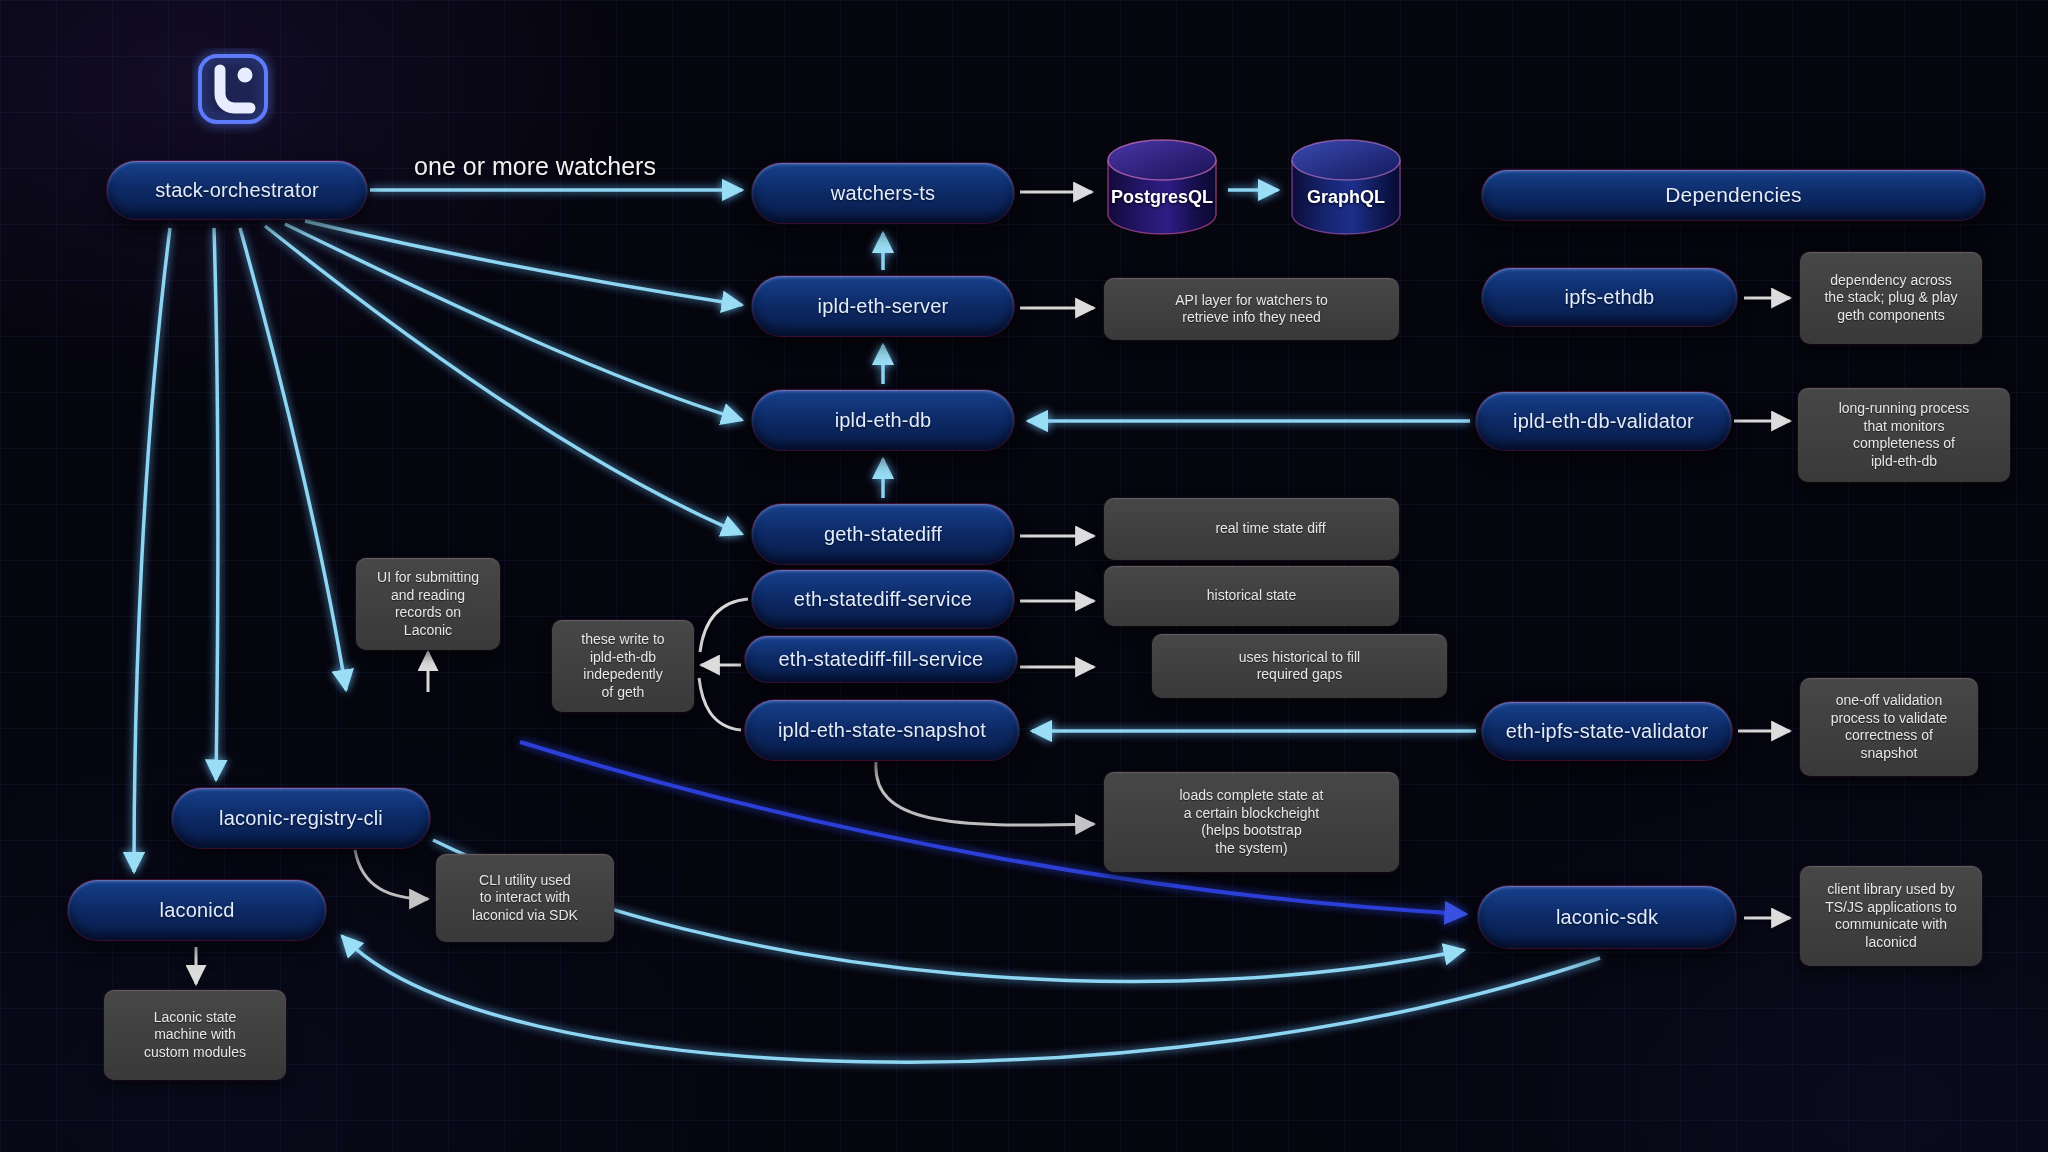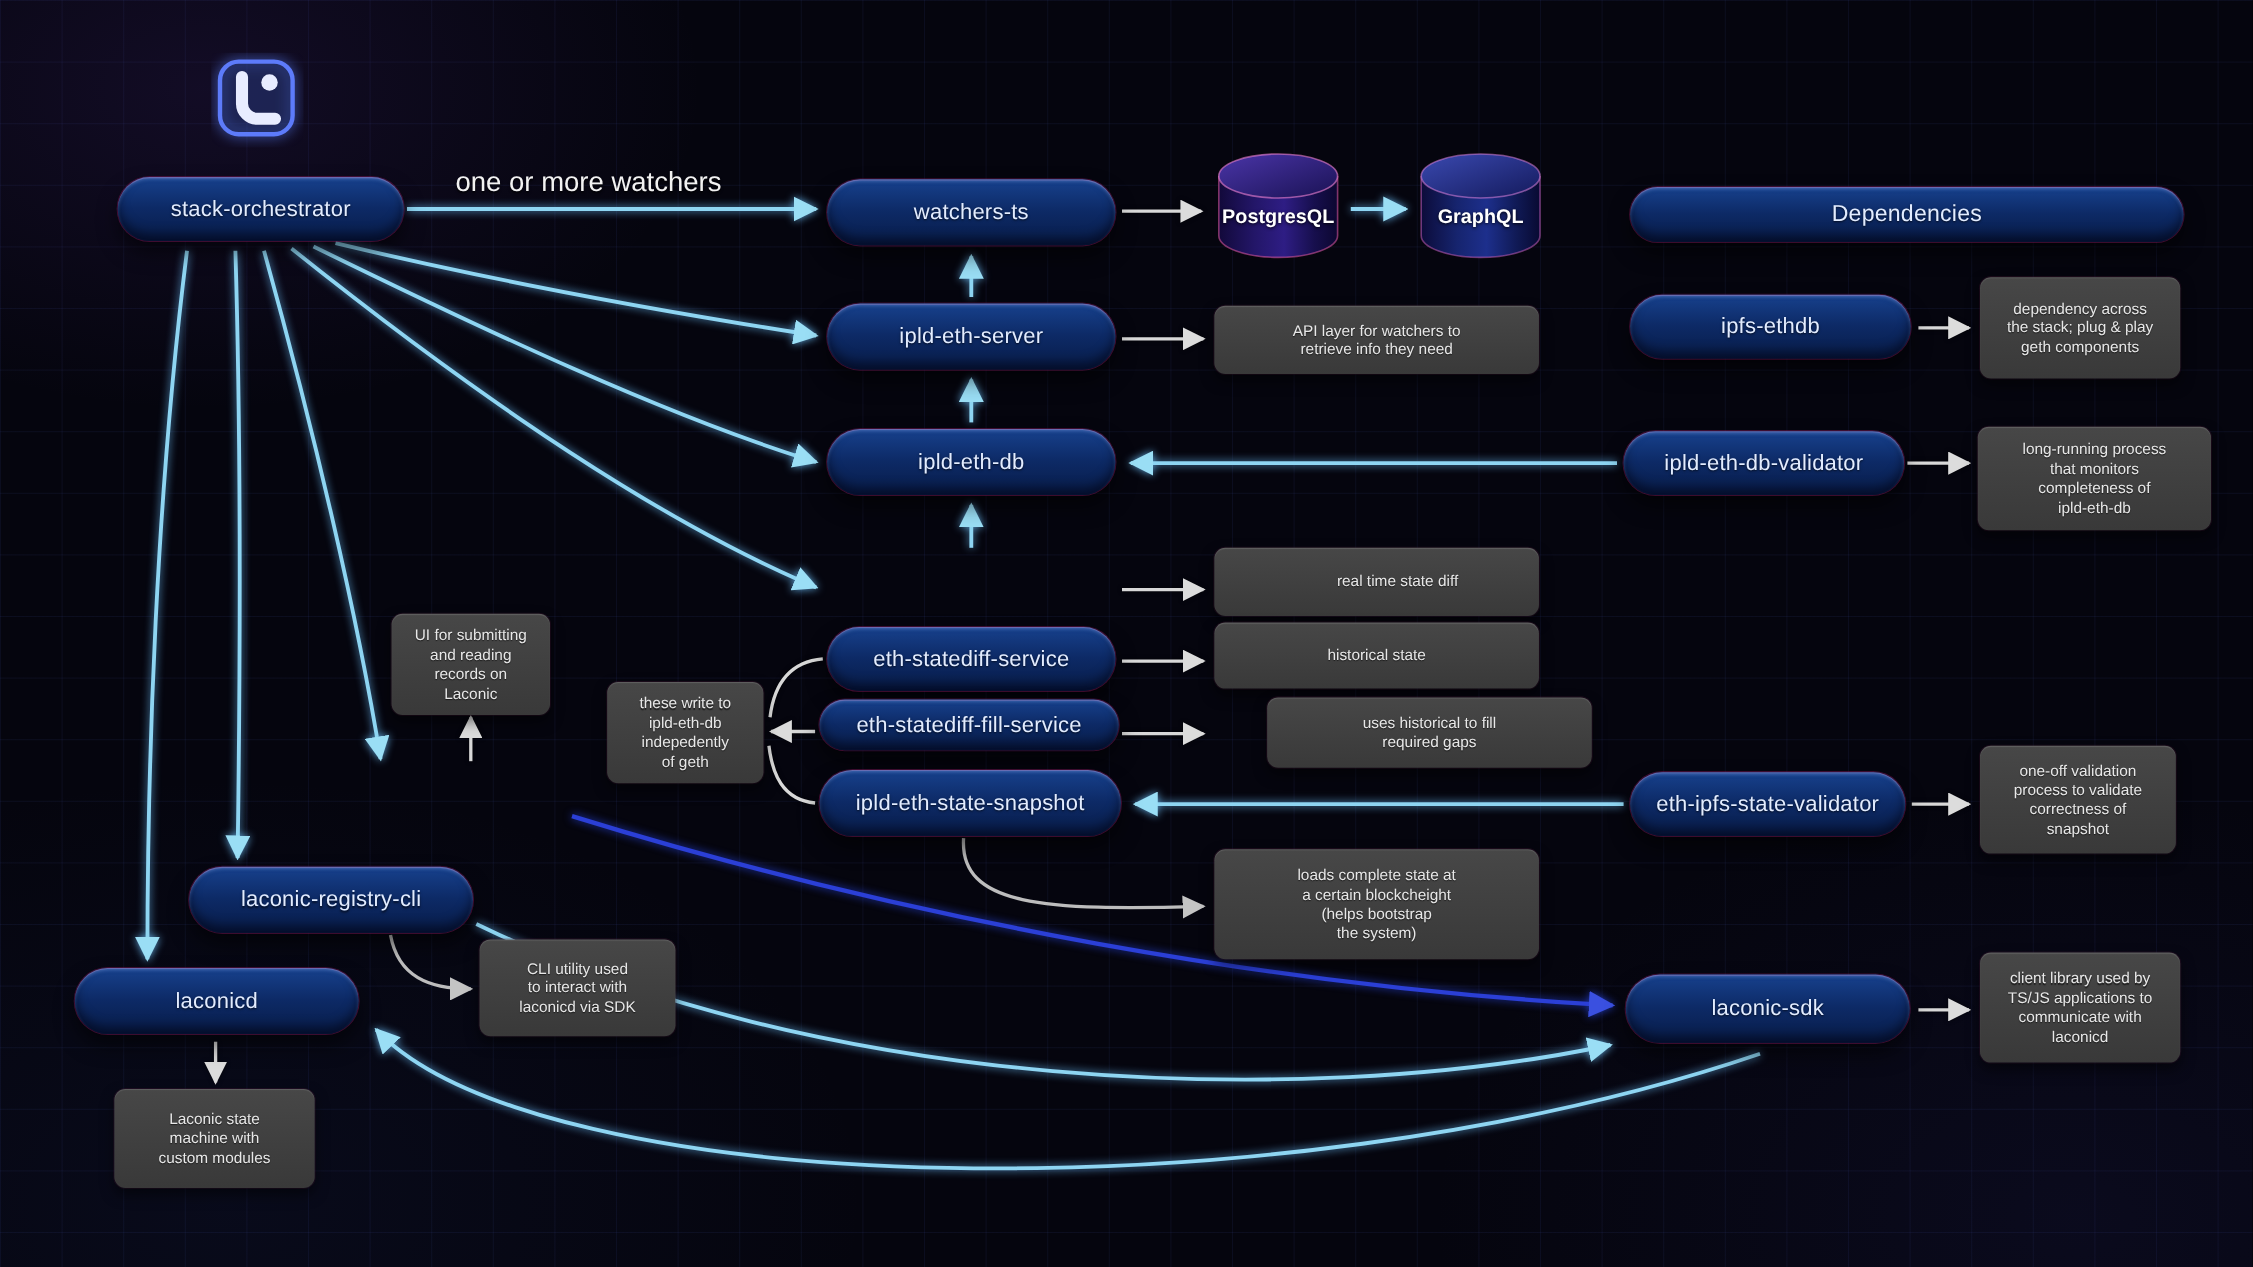--- a/index.html
+++ b/index.html
@@ -116,20 +116,21 @@
 
   <div class="edge-label" style="left:412px;top:152px;width:246px;">one or more watchers</div>
 
   <div class="pill" style="left:107px;top:161px;width:260px;height:58px;text-align:right;">stack-orchestrator</div>
   <div class="pill" style="left:752px;top:163px;width:262px;height:60px;">watchers-ts</div>
   <div class="pill" style="left:1482px;top:170px;width:503px;height:50px;font-size:21px;">Dependencies</div>
   <div class="pill" style="left:752px;top:276px;width:262px;height:60px;">ipld-eth-server</div>
   <div class="pill" style="left:1482px;top:268px;width:255px;height:58px;">ipfs-ethdb</div>
   <div class="pill" style="left:752px;top:390px;width:262px;height:60px;">ipld-eth-db</div>
   <div class="pill" style="left:1476px;top:392px;width:255px;height:58px;">ipld-eth-db-validator</div>
+  <div class="pill" style="left:752px;top:504px;width:262px;height:60px;">geth-statediff</div>
   <div class="pill" style="left:752px;top:570px;width:262px;height:58px;">eth-statediff-service</div>
   <div class="pill" style="left:745px;top:636px;width:272px;height:46px;">eth-statediff-fill-service</div>
   <div class="pill" style="left:745px;top:700px;width:274px;height:60px;">ipld-eth-state-snapshot</div>
   <div class="pill" style="left:1482px;top:702px;width:250px;height:58px;">eth-ipfs-state-validator</div>
   <div class="pill" style="left:172px;top:788px;width:258px;height:60px;">laconic-registry-cli</div>
   <div class="pill" style="left:68px;top:880px;width:258px;height:60px;">laconicd</div>
   <div class="pill" style="left:1478px;top:886px;width:258px;height:62px;">laconic-sdk</div>
 
   <div class="cyl" style="left:1102px;top:134px;width:120px;height:110px;">
     <svg width="120" height="110" viewBox="0 0 120 110">

